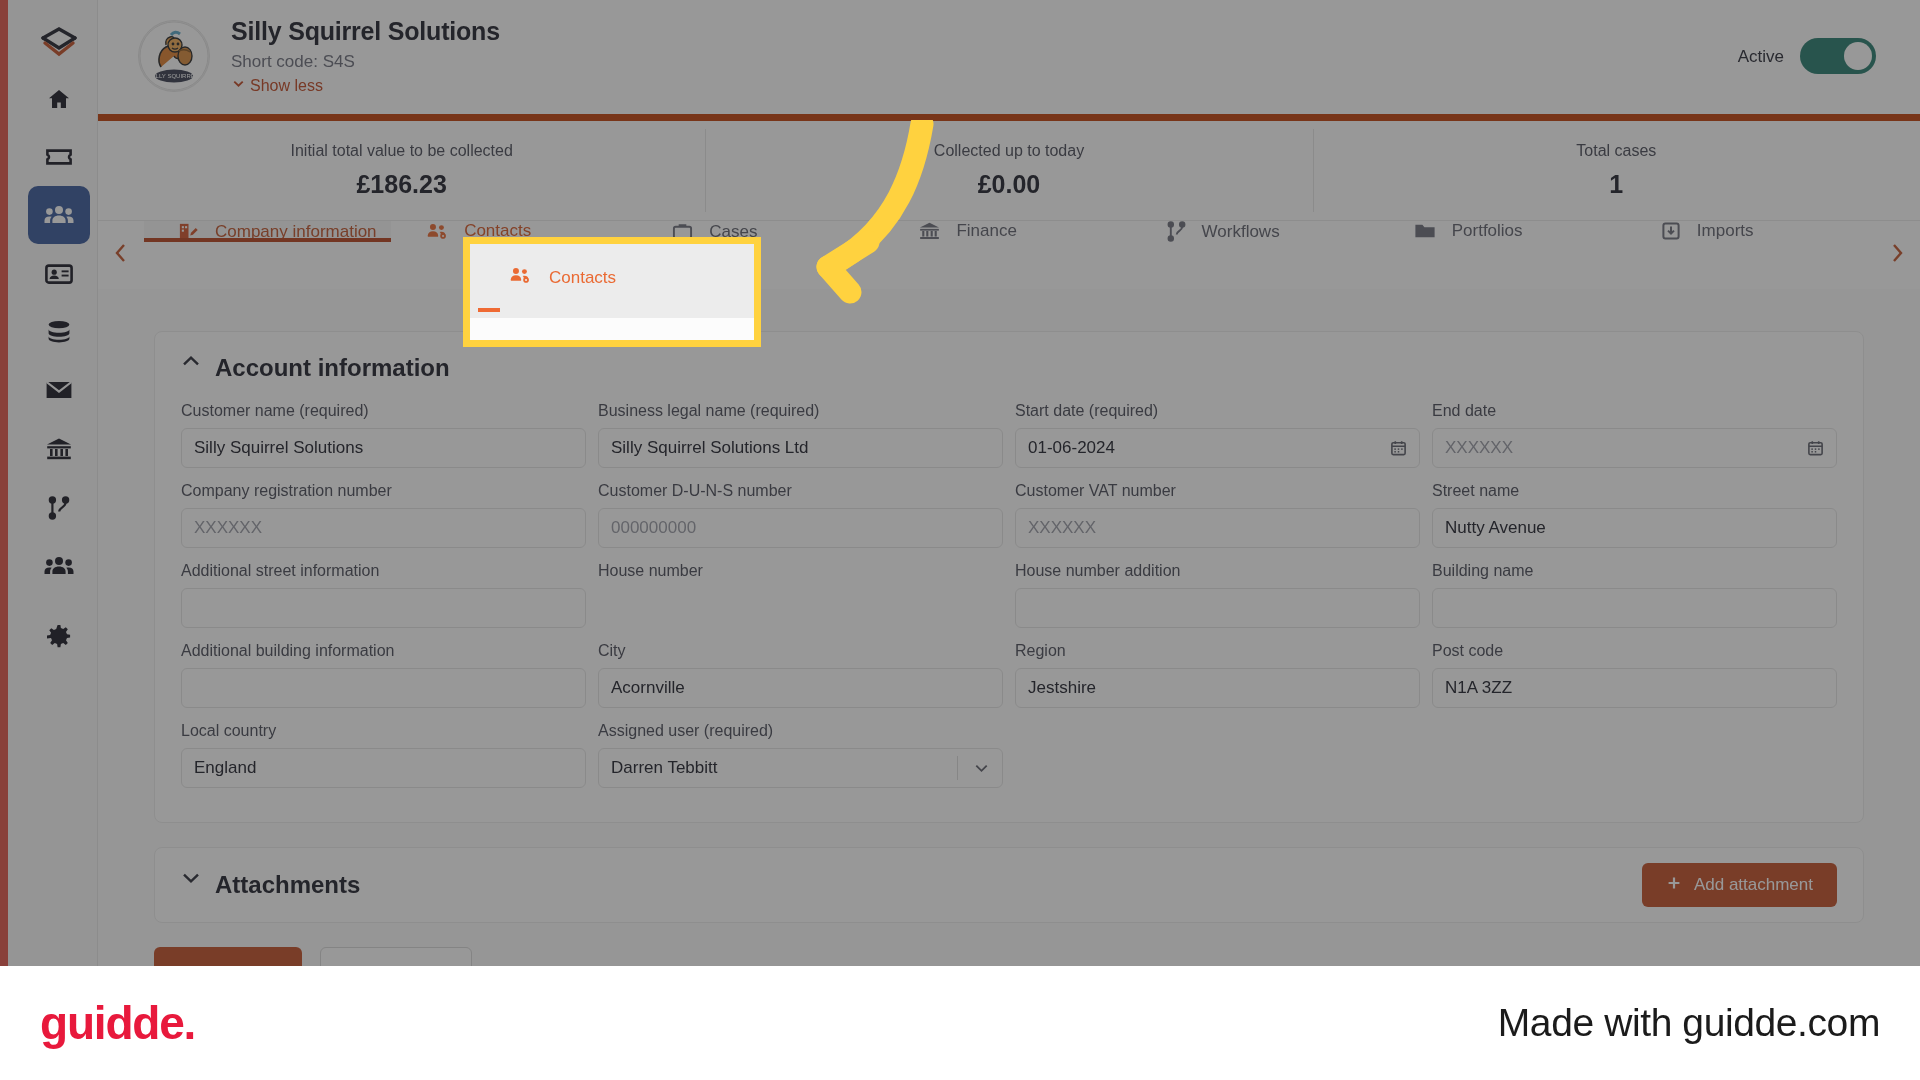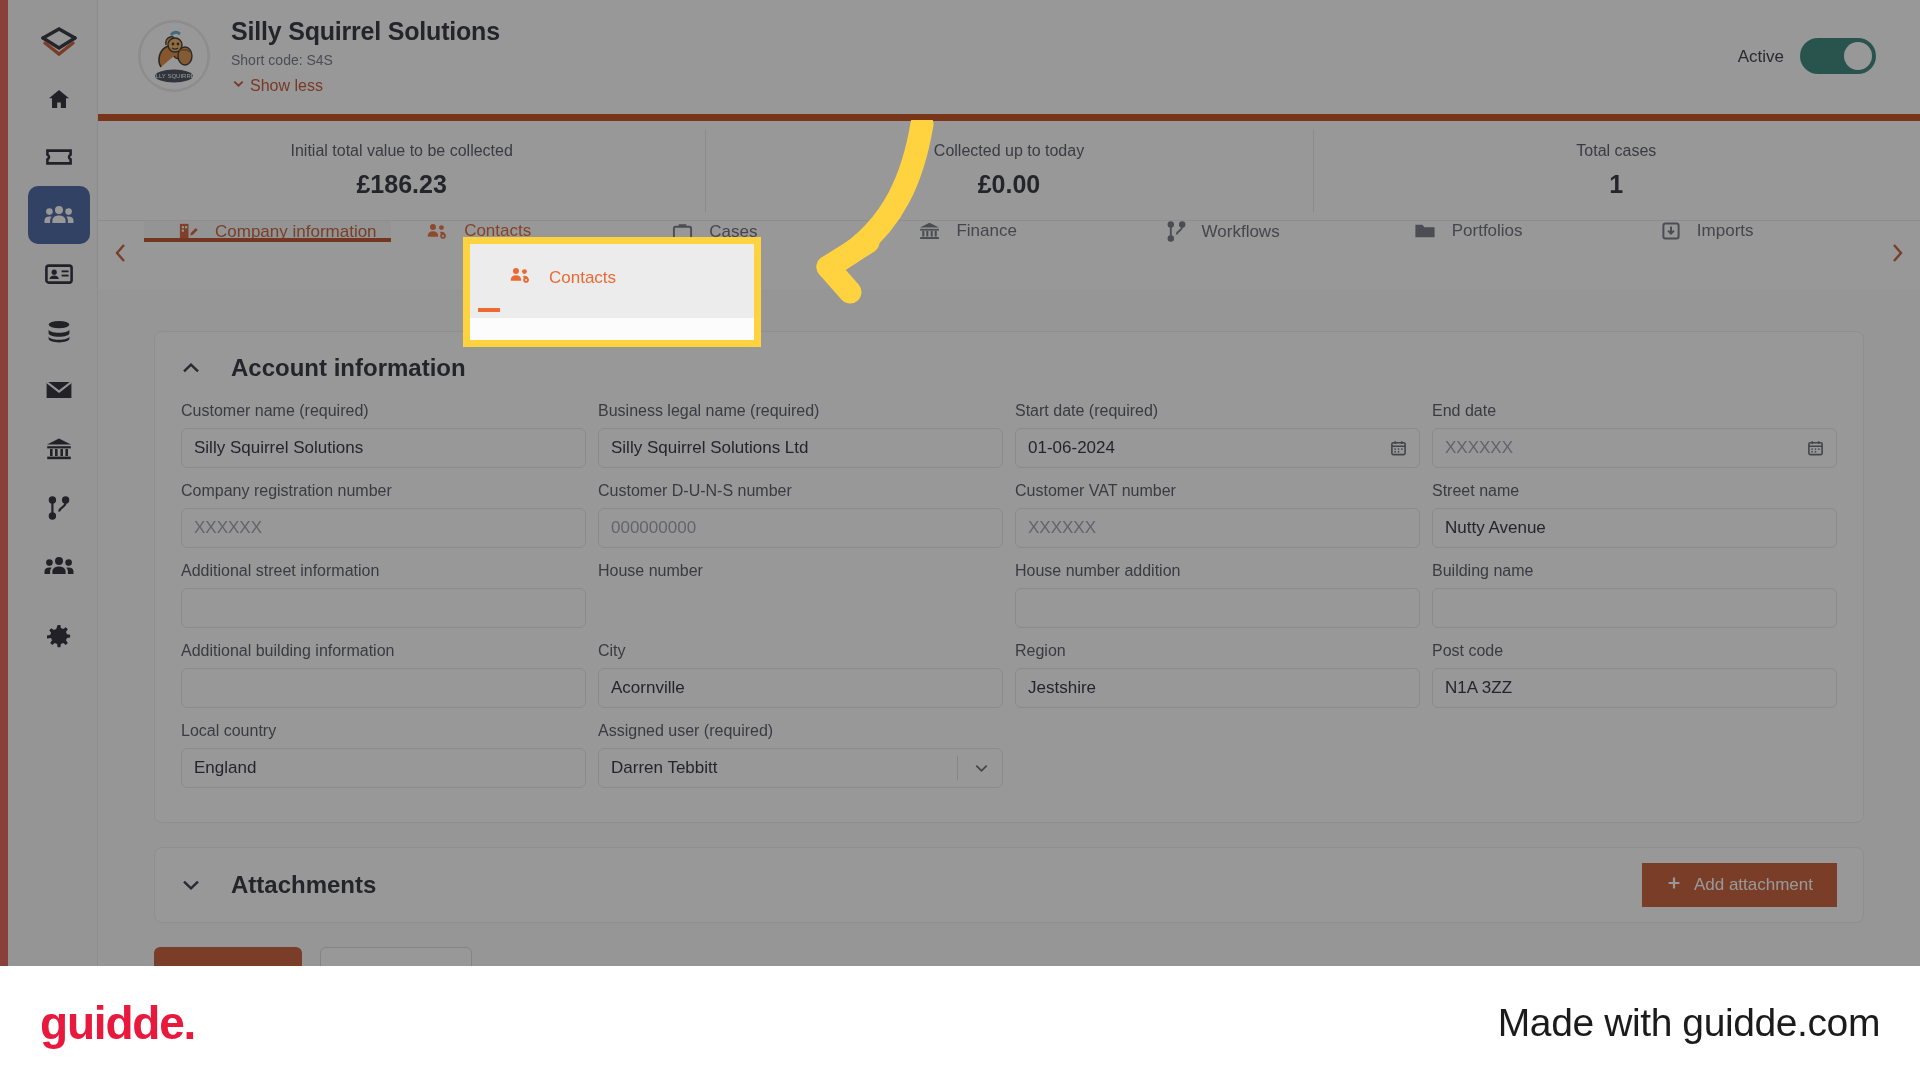--- a/index.html
+++ b/index.html
@@ -60,21 +60,21 @@
     border: 1px solid #e6e6e6;
     overflow: hidden;
   }
   #org-title {
     position: absolute; left: 133px; top: 17px;
     font-size: 25px; font-weight: bold; color: #22232e;
     letter-spacing: -0.2px;
   }
   #org-shortcode {
     position: absolute; left: 133px; top: 52px;
-    font-size: 14px; color: #6d6f7c;
+    font-size: 17px; color: #6d6f7c;
   }
   #show-less {
     position: absolute; left: 133px; top: 76px;
     font-size: 16px; color: #c14a26; display: flex; align-items: center; gap: 4px;
     cursor: pointer;
   }
   #active-label {
     position: absolute; right: 136px; top: 47px;
     font-size: 17px; color: #2b2c38;
   }
@@ -148,21 +148,21 @@
     background: #fbfbfb;
     padding: 0 56px;
   }
   .card {
     background: #ffffff;
     border: 1px solid #ececec;
     border-radius: 8px;
     margin-top: 42px;
   }
   .section-head {
-    display: flex; align-items: center; gap: 30px;
+    display: flex; gap: 14px;
     padding: 22px 26px 6px 26px;
     font-size: 24px; font-weight: bold; color: #22232e;
   }
   .chev { color: #2b2c38; display: flex; }
 
   .form-grid {
     display: grid;
     grid-template-columns: repeat(4, 1fr);
     column-gap: 12px;
     row-gap: 0;
@@ -194,21 +194,21 @@
   
   #attachments-card {
     background: #ffffff; border: 1px solid #ececec; border-radius: 8px;
     margin-top: 24px; height: 76px;
     display: flex; align-items: center; justify-content: space-between;
     padding: 0 26px;
   }
   #add-attachment {
     display: flex; align-items: center; gap: 12px;
     background: #c4512a; color: #ffffff;
-    border: none; border-radius: 0;
+    border: none; border-radius: 6px;
     height: 44px; padding: 0 24px;
     font-size: 17px; cursor: pointer;
     font-family: "Liberation Sans", sans-serif;
   }
 
   
   #bottom-buttons { margin-top: 24px; display: flex; gap: 18px; }
   .btn-primary {
     width: 148px; height: 44px; border-radius: 6px;
     background: #c4512a; border: none; cursor: pointer;

